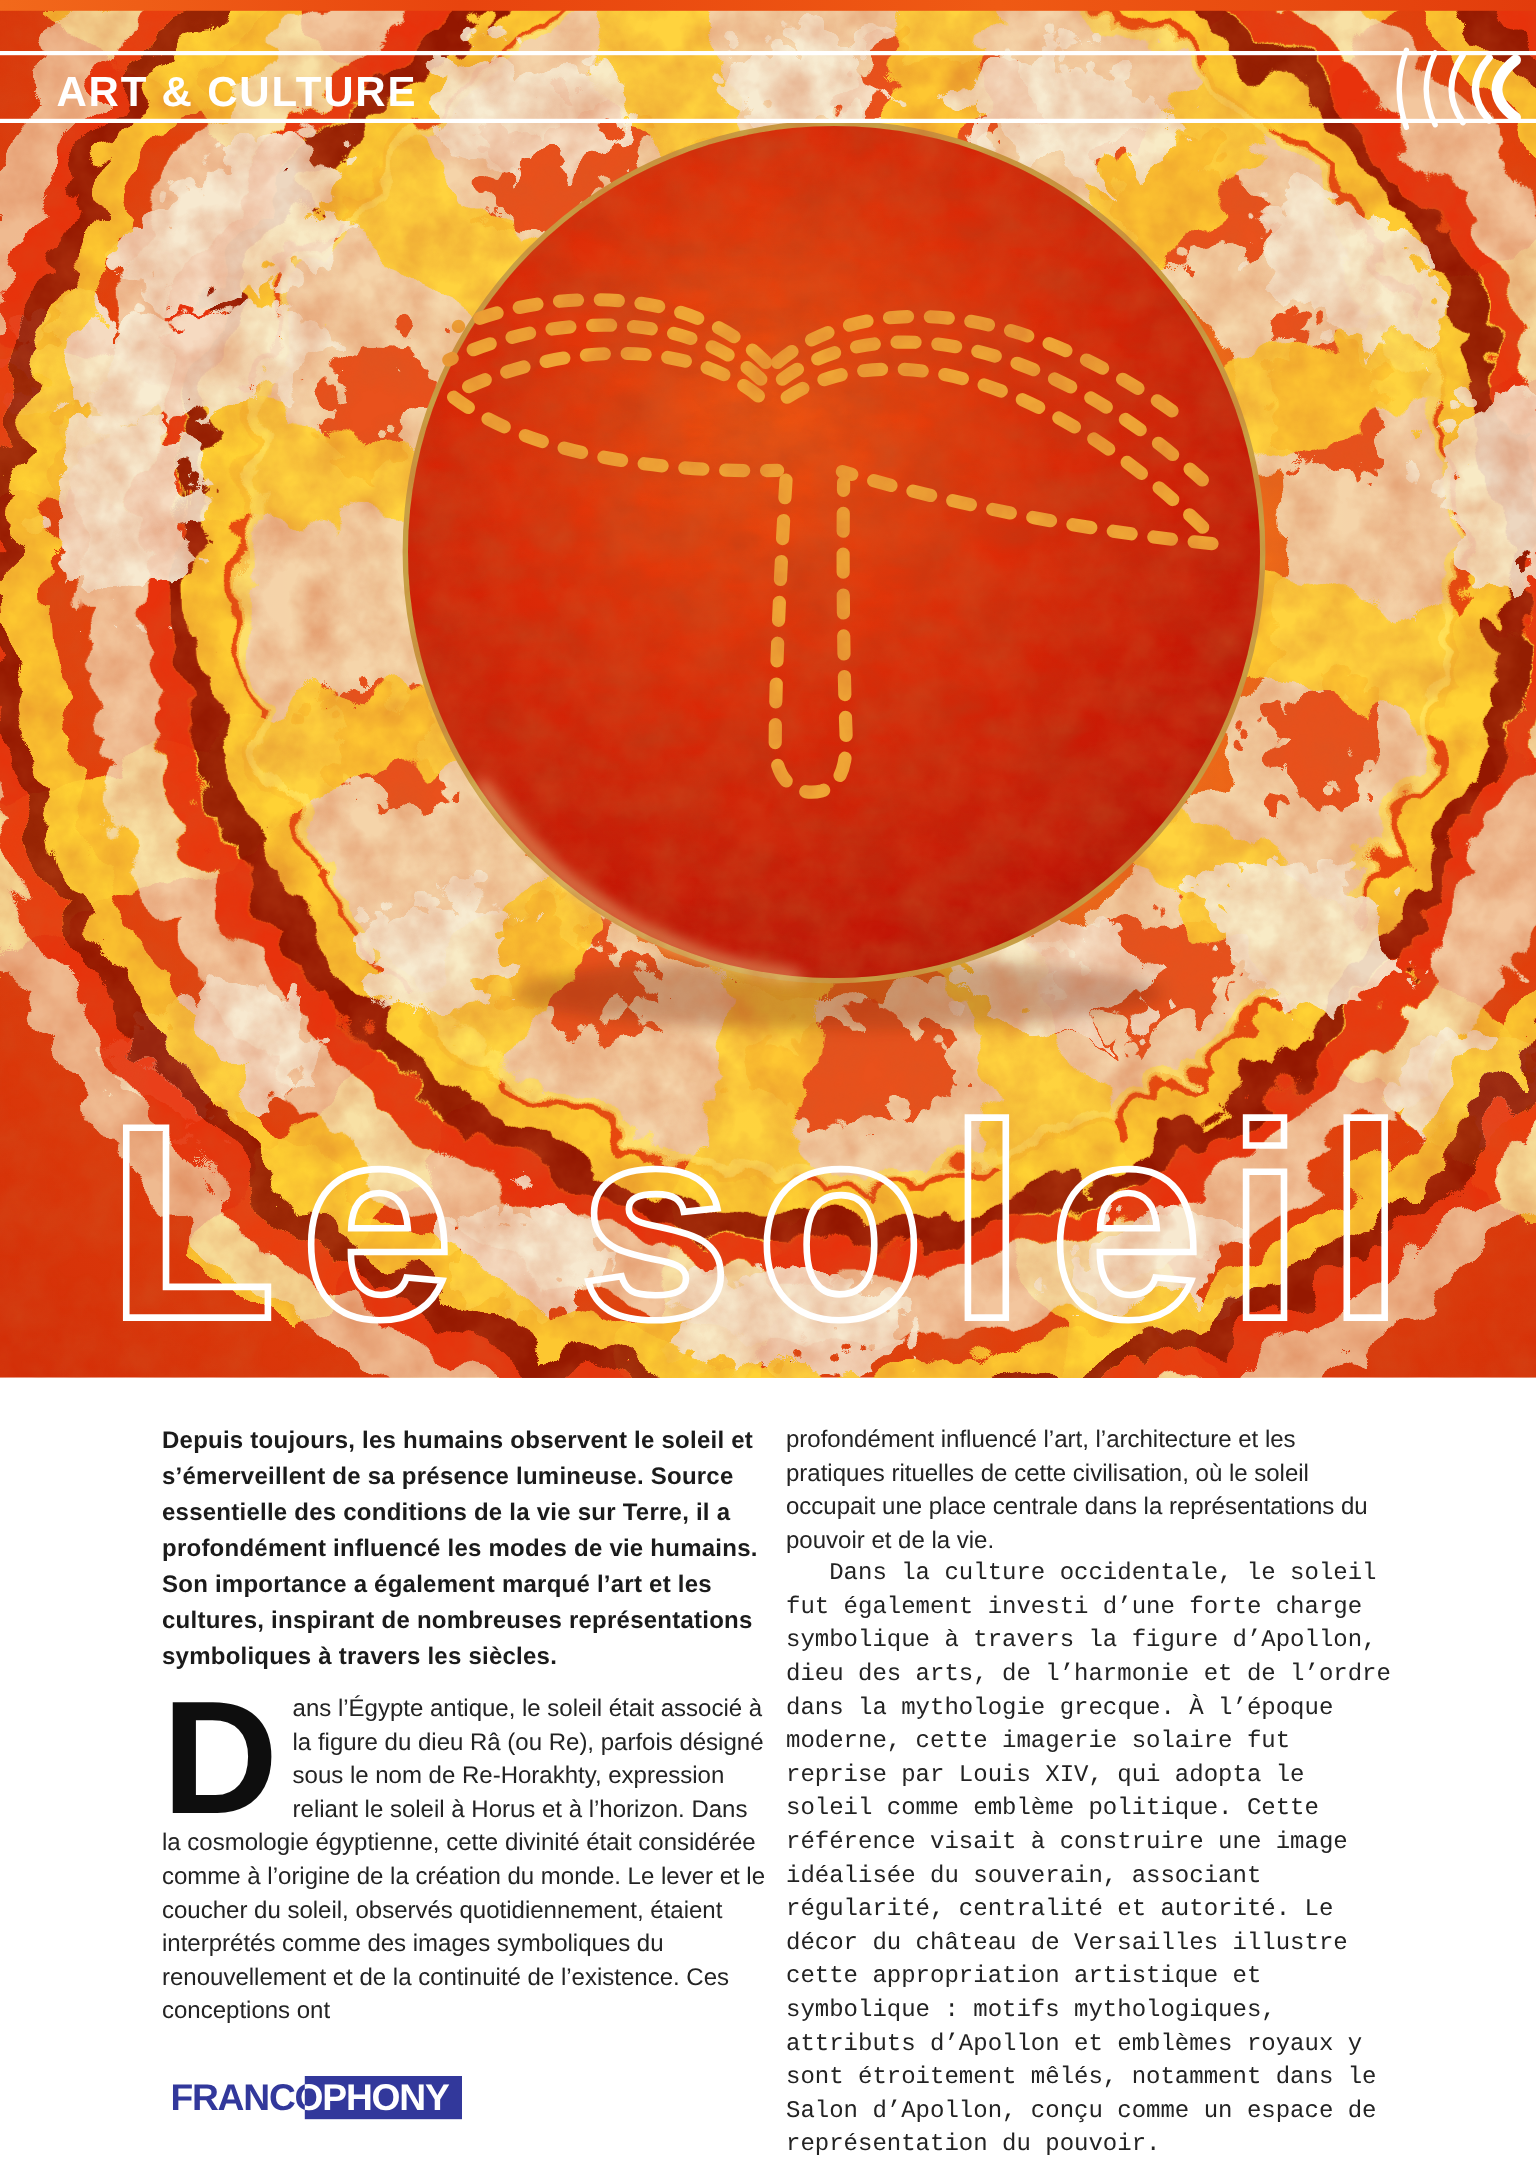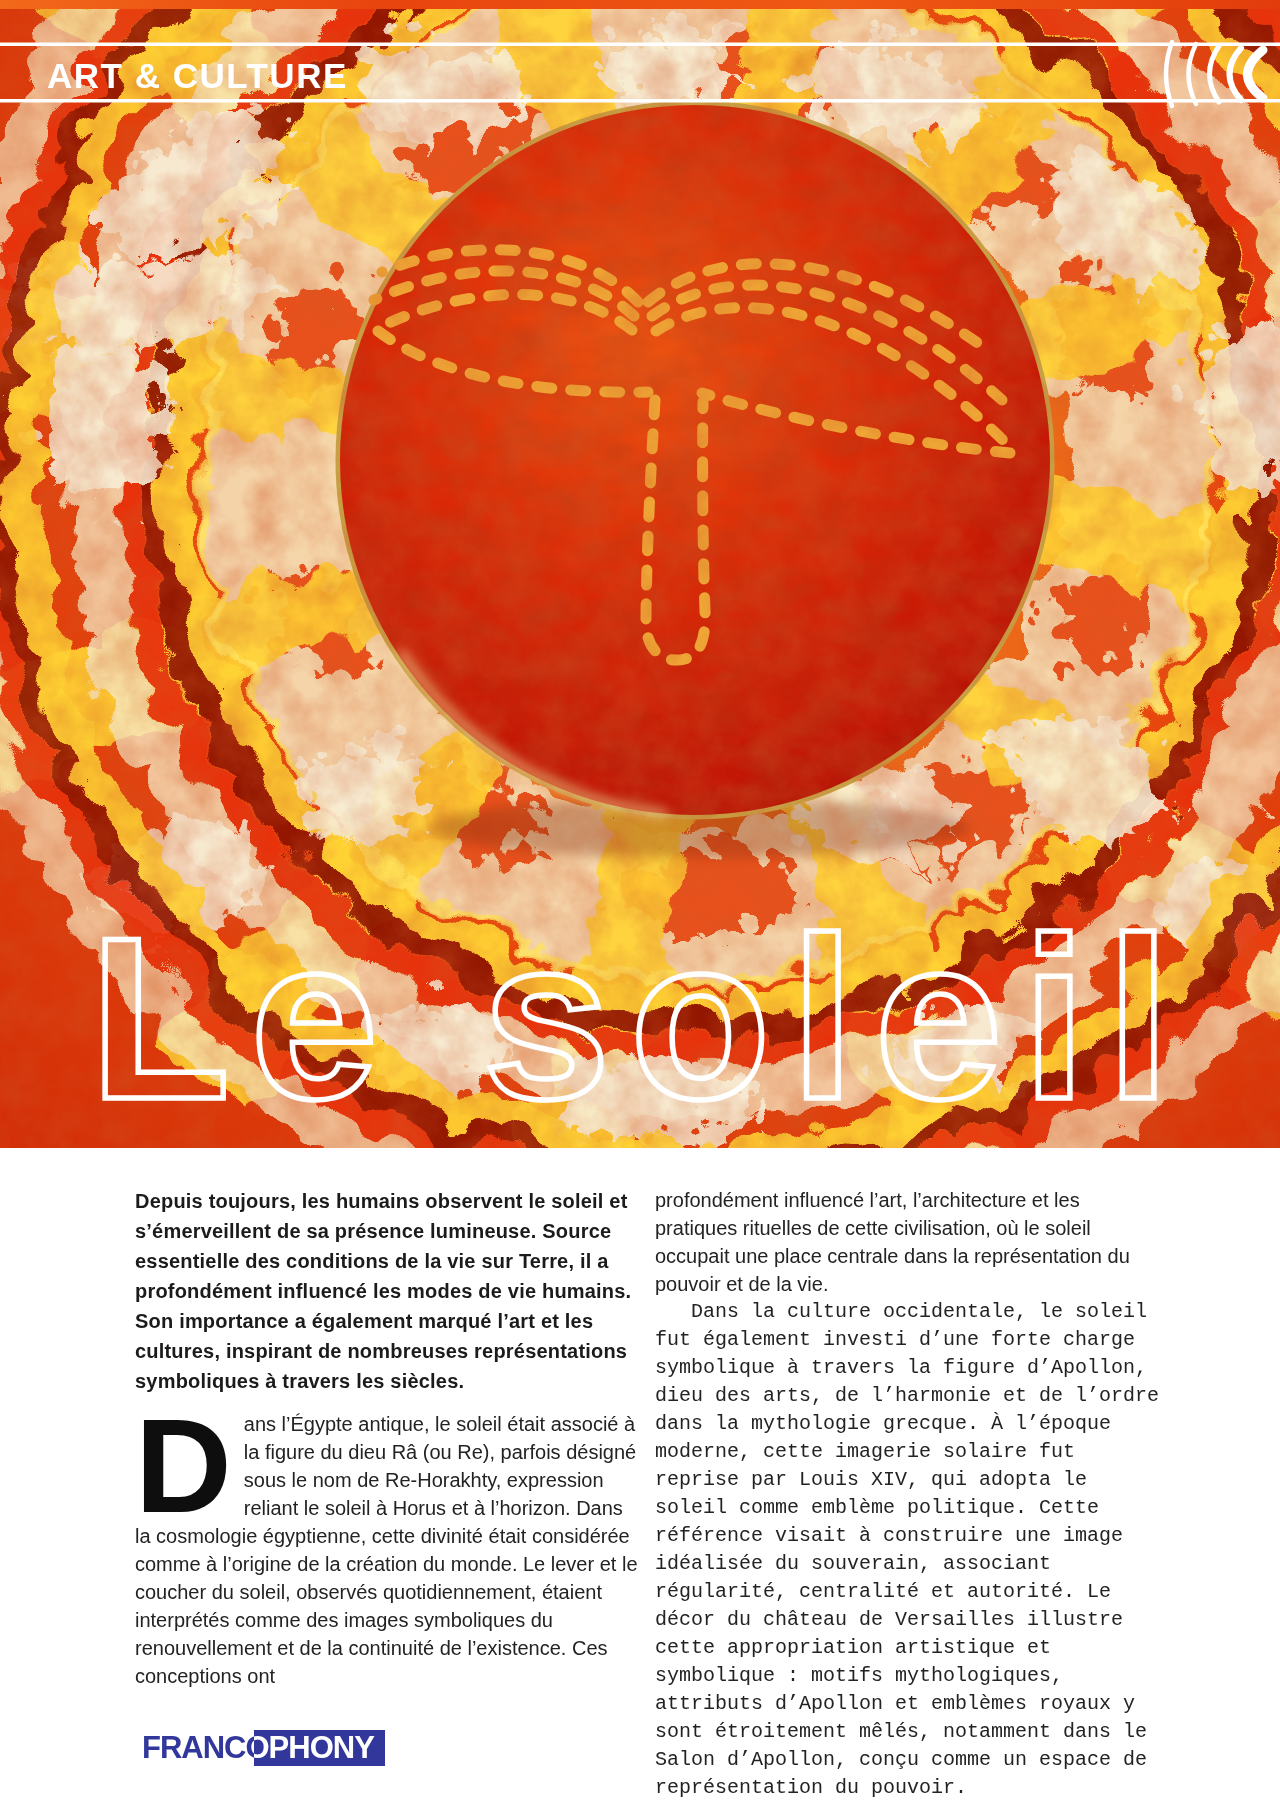--- a/index.html
+++ b/index.html
@@ -180,21 +180,21 @@
       <text x="640" y="1098" text-anchor="middle" font-size="230" font-weight="bold" letter-spacing="20" fill="none" stroke="#ffffff" stroke-width="5.5">Le soleil</text>
     </svg>
   </div>
 
   <div class="col-left">
     <p class="intro">Depuis toujours, les humains observent le soleil et s’émerveillent de sa présence lumineuse. Source essentielle des conditions de la vie sur Terre, il a profondément influencé les modes de vie humains. Son importance a également marqué l’art et les cultures, inspirant de nombreuses représentations symboliques à travers les siècles.</p>
     <p class="body-par"><span class="dropcap">D</span><span>ans l’Égypte antique, le soleil était associé à la figure du dieu Râ (ou Re), parfois désigné sous le nom de Re-Horakhty, expression reliant le soleil à Horus et à l’horizon. Dans la cosmologie égyptienne, cette divinité était considérée comme à l’origine de la création du monde. Le lever et le coucher du soleil, observés quotidiennement, étaient interprétés comme des images symboliques du renouvellement et de la continuité de l’existence. Ces conceptions ont</span></p>
   </div>
 
   <div class="col-right">
-    <p class="body-par">profondément influencé l’art, l’architecture et les pratiques rituelles de cette civilisation, où le soleil occupait une place centrale dans la représentation du pouvoir et de la vie.</p>
+    <p class="body-par">profondément influencé l’art, l’architecture et les pratiques rituelles de cette civilisation, où le soleil occupait une place centrale dans la représentations du pouvoir et de la vie.</p>
     <p class="body-par">Dans la culture occidentale, le soleil fut également investi d’une forte charge symbolique à travers la figure d’Apollon, dieu des arts, de l’harmonie et de l’ordre dans la mythologie grecque. À l’époque moderne, cette imagerie solaire fut reprise par Louis XIV, qui adopta le soleil comme emblème politique. Cette référence visait à construire une image idéalisée du souverain, associant régularité, centralité et autorité. Le décor du château de Versailles illustre cette appropriation artistique et symbolique : motifs mythologiques, attributs d’Apollon et emblèmes royaux y sont étroitement mêlés, notamment dans le Salon d’Apollon, conçu comme un espace de représentation du pouvoir.</p>
   </div>
 
   <div class="logo">
     <div class="logo-box"></div>
     <span class="logo-text">FRANCOPHONY</span>
     <span class="logo-text over">FRANCOPHONY</span>
   </div>
 
 </div>

